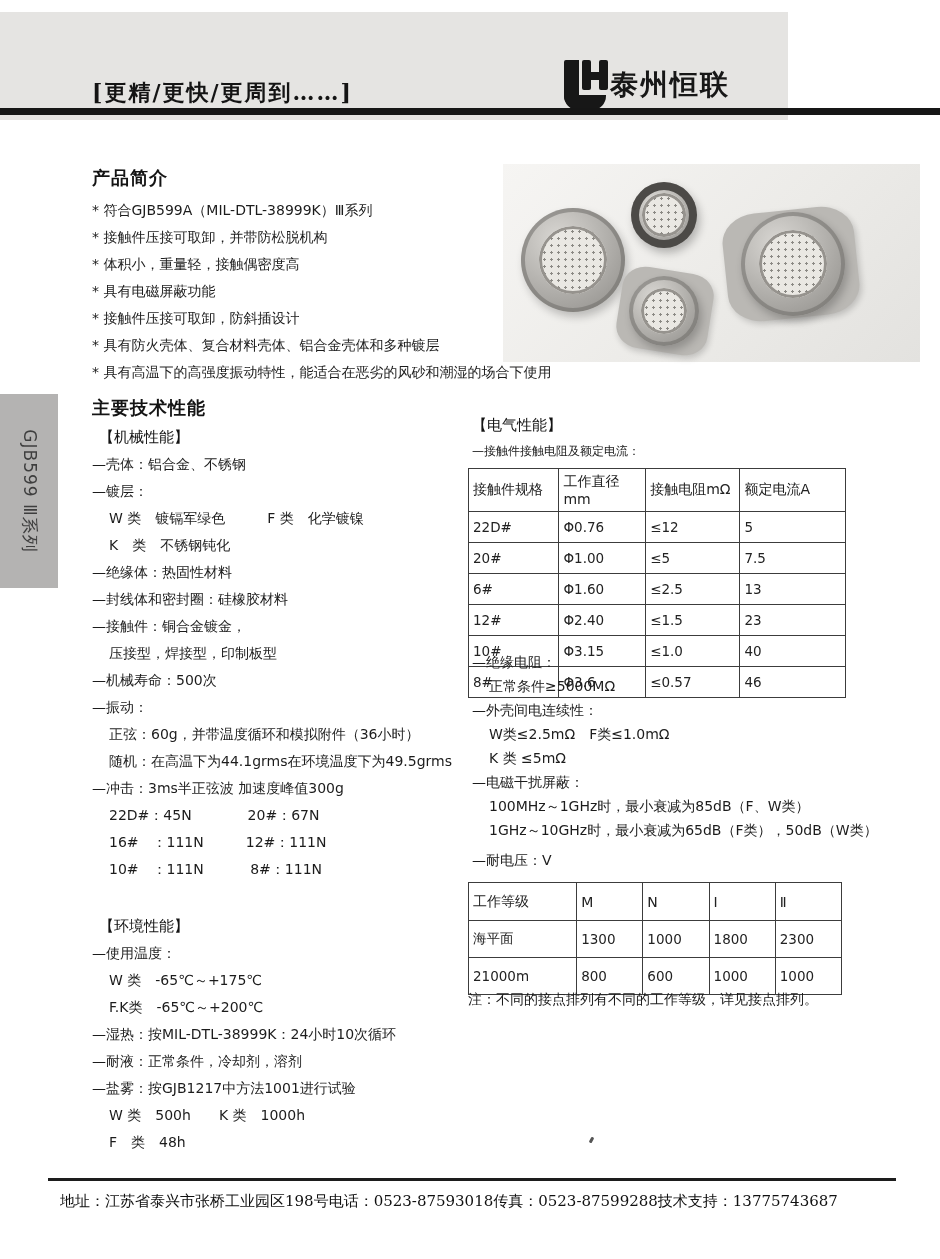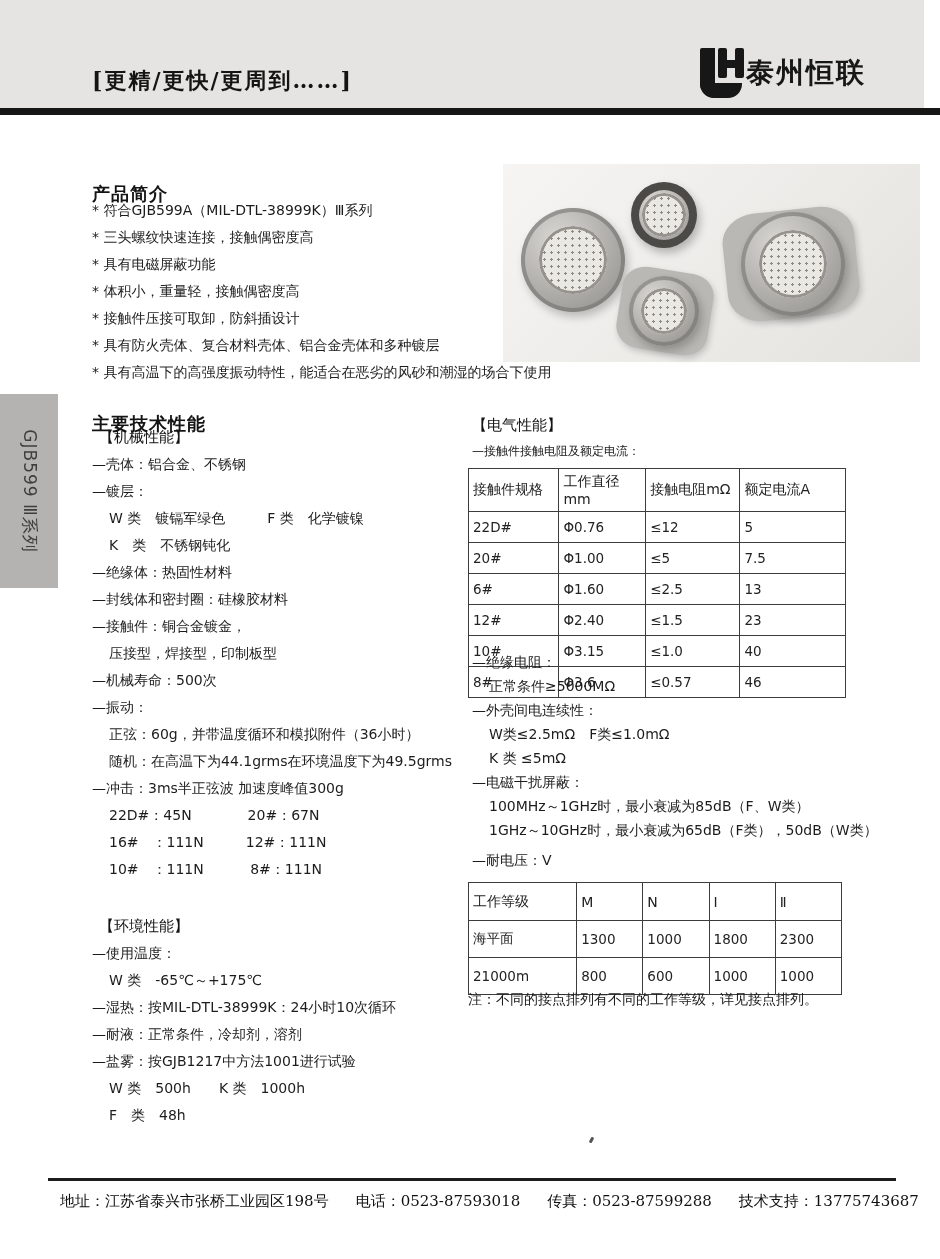--- a/index.html
+++ b/index.html
@@ -4,21 +4,21 @@
 <style>
   html,body { margin:0; padding:0; background:#ffffff; }
   .page {
     position:relative; width:940px; height:1259px; margin:0 auto;
     background:#ffffff; overflow:hidden;
     font-family:"DejaVu Sans", sans-serif; color:#1b1b1b;
   }
 
   
   .header {
-    position:absolute; left:0; top:0; width:924px; height:108px;
+    position:absolute; left:0; top:12px; width:788px; height:108px;
     background:#e5e4e2;
   }
   .black-bar {
     position:absolute; left:0; top:108px; width:940px; height:7px;
     background:#161616;
   }
   .slogan {
     position:absolute; left:92px; bottom:12px;
     font-family:"DejaVu Serif", serif; font-weight:bold;
     font-size:22px; letter-spacing:2px; color:#141414;
@@ -38,21 +38,21 @@
     position:absolute; left:0; top:394px; width:58px; height:194px;
     background:#b4b3b2;
   }
   .side-tab-label {
     position:absolute; left:50%; top:50%;
     transform:translate(-50%,-50%) rotate(90deg);
     white-space:nowrap; font-size:17px; color:#3e3e3e; letter-spacing:1px;
   }
 
   
-  .h-title { position:absolute; font-size:18px; font-weight:bold; color:#141414; letter-spacing:1px;margin-top:16px; }
+  .h-title { position:absolute; font-size:18px; font-weight:bold; color:#141414; letter-spacing:1px; }
   .line { white-space:nowrap; font-size:14px; color:#1c1c1c; }
   .ind1 { padding-left:17px; }
 
   .intro-list { position:absolute; left:92px; top:197px; width:410px; line-height:27px; }
   .mech-block { position:absolute; left:92px; top:424px; width:380px; line-height:27px; }
   .env-block  { position:absolute; left:92px; top:913px; width:380px; line-height:27px; }
   .bracket-heading { font-size:15px; color:#141414; padding-left:7px; }
 
   .elec-heading  { position:absolute; left:472px; top:416px; font-size:15px; color:#141414; }
   .elec-subtitle { position:absolute; left:472px; top:443px; font-size:12px; }
@@ -95,21 +95,21 @@
   .voltage-table { left:468px; top:882px; width:374px; }
   .voltage-table td { height:28px; }
   .voltage-table tr.head td { height:29px; font-size:14px; }
   .voltage-table col.v0 { width:29%; }
   .voltage-table col.v1, .voltage-table col.v2,
   .voltage-table col.v3, .voltage-table col.v4 { width:17.75%; }
 
   
   .footer-rule { position:absolute; left:48px; top:1178px; width:848px; height:3px; background:#1d1d1d; }
   .footer-row { position:absolute; left:60px; top:1192px; width:860px;
-    display:flex; gap:27px; font-family:"DejaVu Serif", serif;
+    display:flex; font-family:"DejaVu Serif", serif;
     font-size:15px; color:#101010; white-space:nowrap; }
   .stray-mark { position:absolute; left:590px; top:1137px; width:3px; height:6px;
     background:#555; transform:rotate(28deg); border-radius:1px; }
 </style>
 </head>
 <body>
 
 <div class="page">
 
   <div class="header">
@@ -129,23 +129,23 @@
   </div>
   <div class="black-bar"></div>
 
   <div class="side-tab">
     <div class="side-tab-label">GJB599 Ⅲ系列</div>
   </div>
 
   <div class="h-title" style="left:92px; top:166px;">产品简介</div>
   <div class="intro-list">
     <div class="line">* 符合GJB599A（MIL-DTL-38999K）Ⅲ系列</div>
-    <div class="line">* 三头螺纹快速连接，接触偶密度高</div>
+    <div class="line">* 接触件压接可取卸，并带防松脱机构</div>
+    <div class="line">* 体积小，重量轻，接触偶密度高</div>
     <div class="line">* 具有电磁屏蔽功能</div>
-    <div class="line">* 体积小，重量轻，接触偶密度高</div>
     <div class="line">* 接触件压接可取卸，防斜插设计</div>
     <div class="line">* 具有防火壳体、复合材料壳体、铝合金壳体和多种镀层</div>
     <div class="line">* 具有高温下的高强度振动特性，能适合在恶劣的风砂和潮湿的场合下使用</div>
   </div>
 
   <div class="photo">
     <div class="conn conn1">
         <div class="face"></div>
       </div>
     <div class="conn conn2">
@@ -180,20 +180,21 @@
     <div class="line">—冲击：3ms半正弦波 加速度峰值300g</div>
     <div class="line ind1">22D#：45N　　　　20#：67N</div>
     <div class="line ind1">16#　：111N　　　12#：111N</div>
     <div class="line ind1">10#　：111N　　　 8#：111N</div>
   </div>
 
   <div class="env-block">
     <div class="line bracket-heading">【环境性能】</div>
     <div class="line">—使用温度：</div>
     <div class="line ind1">W 类　-65℃～+175℃</div>
+    <div class="line ind1">F.K类　-65℃～+200℃</div>
     <div class="line">—湿热：按MIL-DTL-38999K：24小时10次循环</div>
     <div class="line">—耐液：正常条件，冷却剂，溶剂</div>
     <div class="line">—盐雾：按GJB1217中方法1001进行试验</div>
     <div class="line ind1">W 类　500h　　K 类　1000h</div>
     <div class="line ind1">F　类　48h</div>
   </div>
 
   <div class="elec-heading">【电气性能】</div>
   <div class="elec-subtitle line">—接触件接触电阻及额定电流：</div>
 

